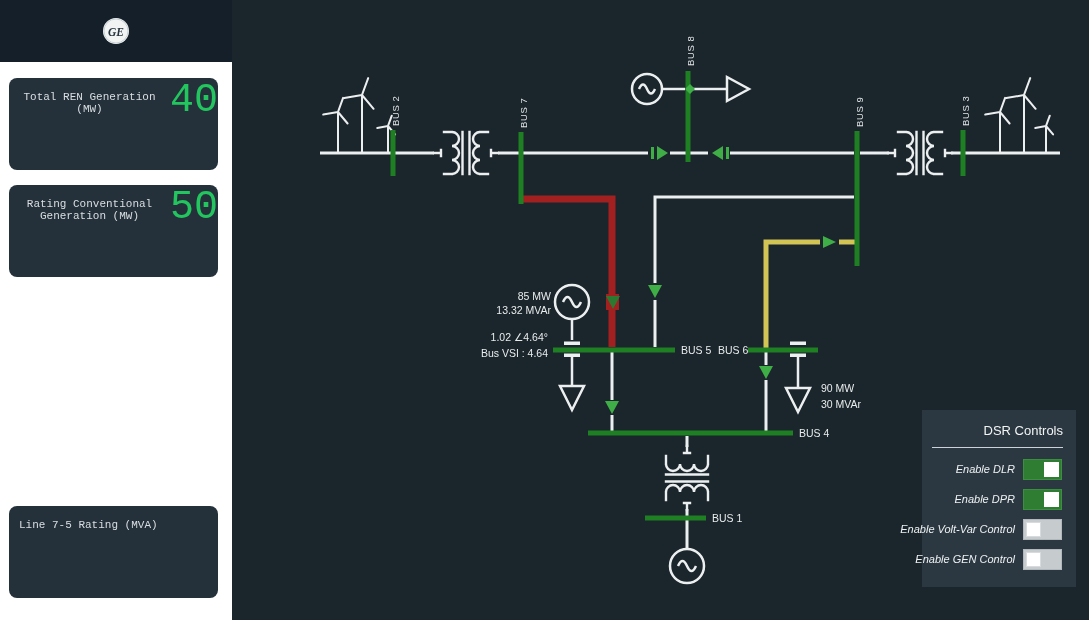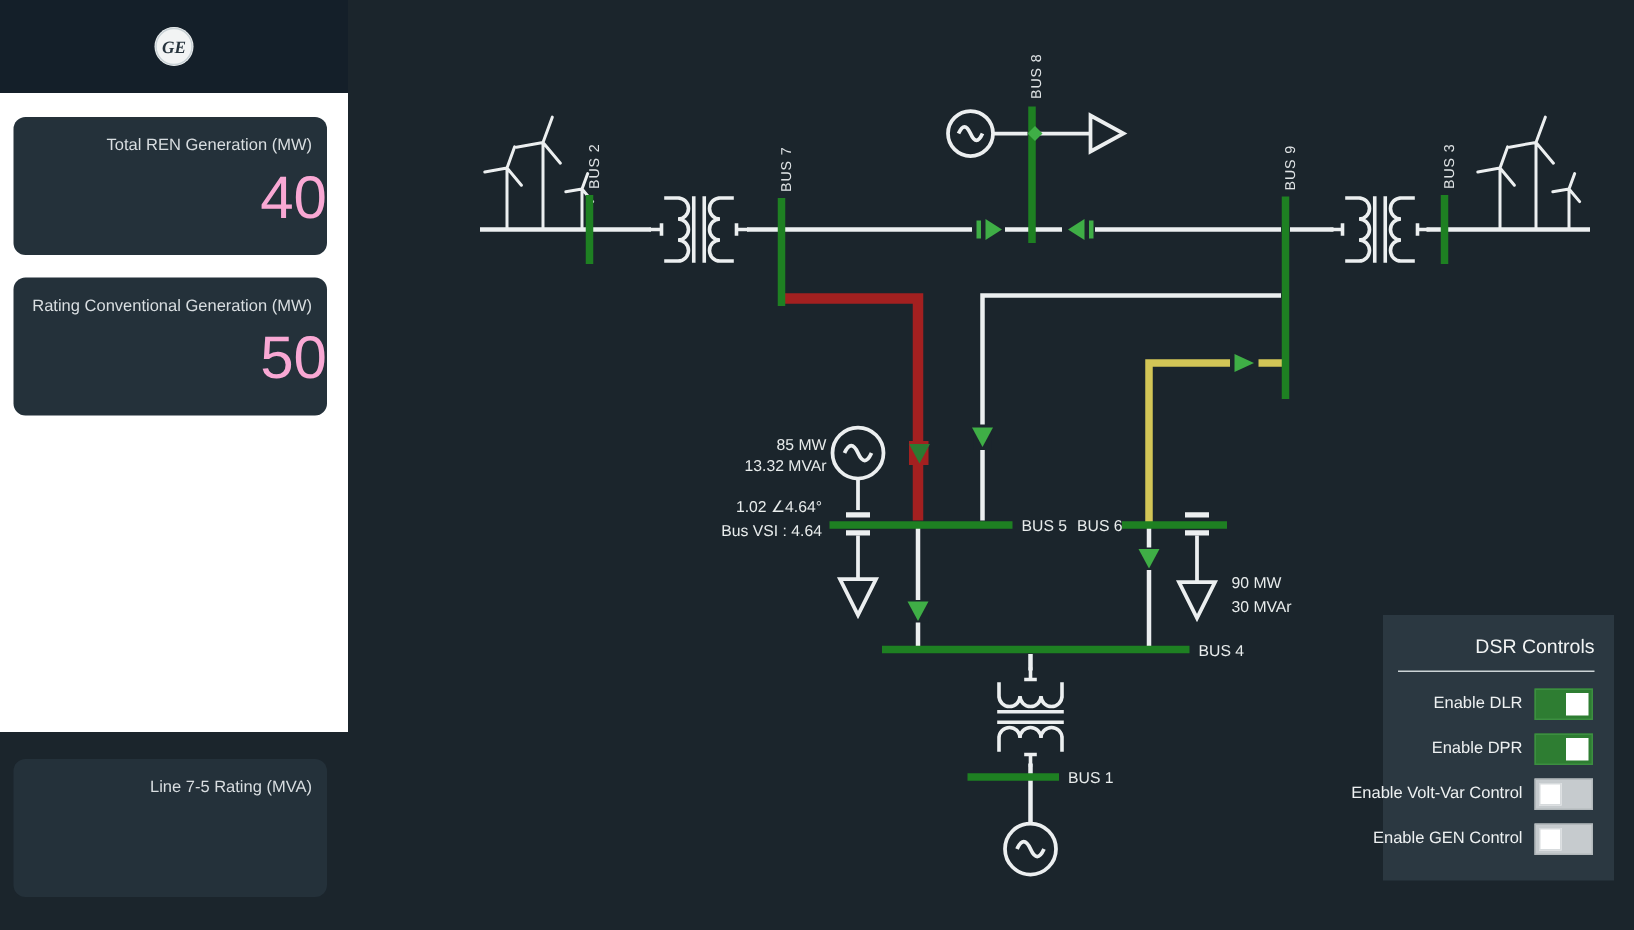--- a/index.html
+++ b/index.html
@@ -6,52 +6,53 @@
   body{
     width:1089px;height:620px;position:relative;overflow:hidden;
     background:#1b252c;
     font-family:"Liberation Sans", sans-serif;
     -webkit-font-smoothing:antialiased;
   }
   
   #diagram-svg{position:absolute;left:0;top:0;z-index:1;}
   
   .sidebar{
-    position:absolute;left:0;top:0;width:232px;height:488px;
+    position:absolute;left:0;top:0;width:232px;height:620px;
     background:#ffffff;z-index:3;
   }
   .sidebar-header{
     height:62px;background:#141f29;display:flex;align-items:center;justify-content:center;
   }
   .stat-card{
     position:absolute;left:9px;width:209px;height:92px;
     background:#24313a;border-radius:8px;
-    display:flex;flex-direction:column;align-items:flex-end;
+    display:flex;flex-direction:row;align-items:flex-start;
     color:#fff;
+    font-family:Liberation Mono, monospace;
   }
   .stat-label{
     margin-top:13px;font-size:11px;color:#d9dee1;text-align:center;line-height:1.1;
     padding:0 10px;
   }
   .stat-value{
     flex:1;display:flex;align-items:center;justify-content:center;
-    font-size:40px;font-weight:300;color:#f9a8d4;padding-bottom:8px;
+    font-size:40px;font-weight:300;color:#22c55e;padding-bottom:8px;
   }
   
   .dsr-panel{
     position:absolute;left:922px;top:410px;width:154px;height:177px;
     background:#2b3841;z-index:2;color:#eef1f2;
   }
   .dsr-title{font-size:13px;color:#f2f4f4;text-align:right;padding:13px 13px 9px 0;}
   .dsr-divider{border-bottom:1px solid #ccd3d6;margin:0 13px 6px 10px;}
   .dsr-row{
     height:30px;display:flex;align-items:center;justify-content:flex-end;
     padding-right:14px;
   }
-  .dsr-row .dsr-label{font-size:11px;margin-right:8px;white-space:nowrap;}
+  .dsr-row .dsr-label{font-size:11px;margin-right:8px;white-space:nowrap;font-style:italic;}
   .toggle{
     width:37px;height:19px;position:relative;flex:0 0 auto;cursor:pointer;
   }
   .toggle .knob{
     position:absolute;top:2px;width:15px;height:15px;background:#ffffff;
   }
   .toggle.on{background:#2e7d32;border:1px solid #3c8f40;}
   .toggle.on .knob{right:2px;}
   .toggle.off{background:#c6cbce;border:1px solid #b2b8bb;}
   .toggle.off .knob{left:2px;box-shadow:inset 0 0 0 1px #d7dbdd;}

